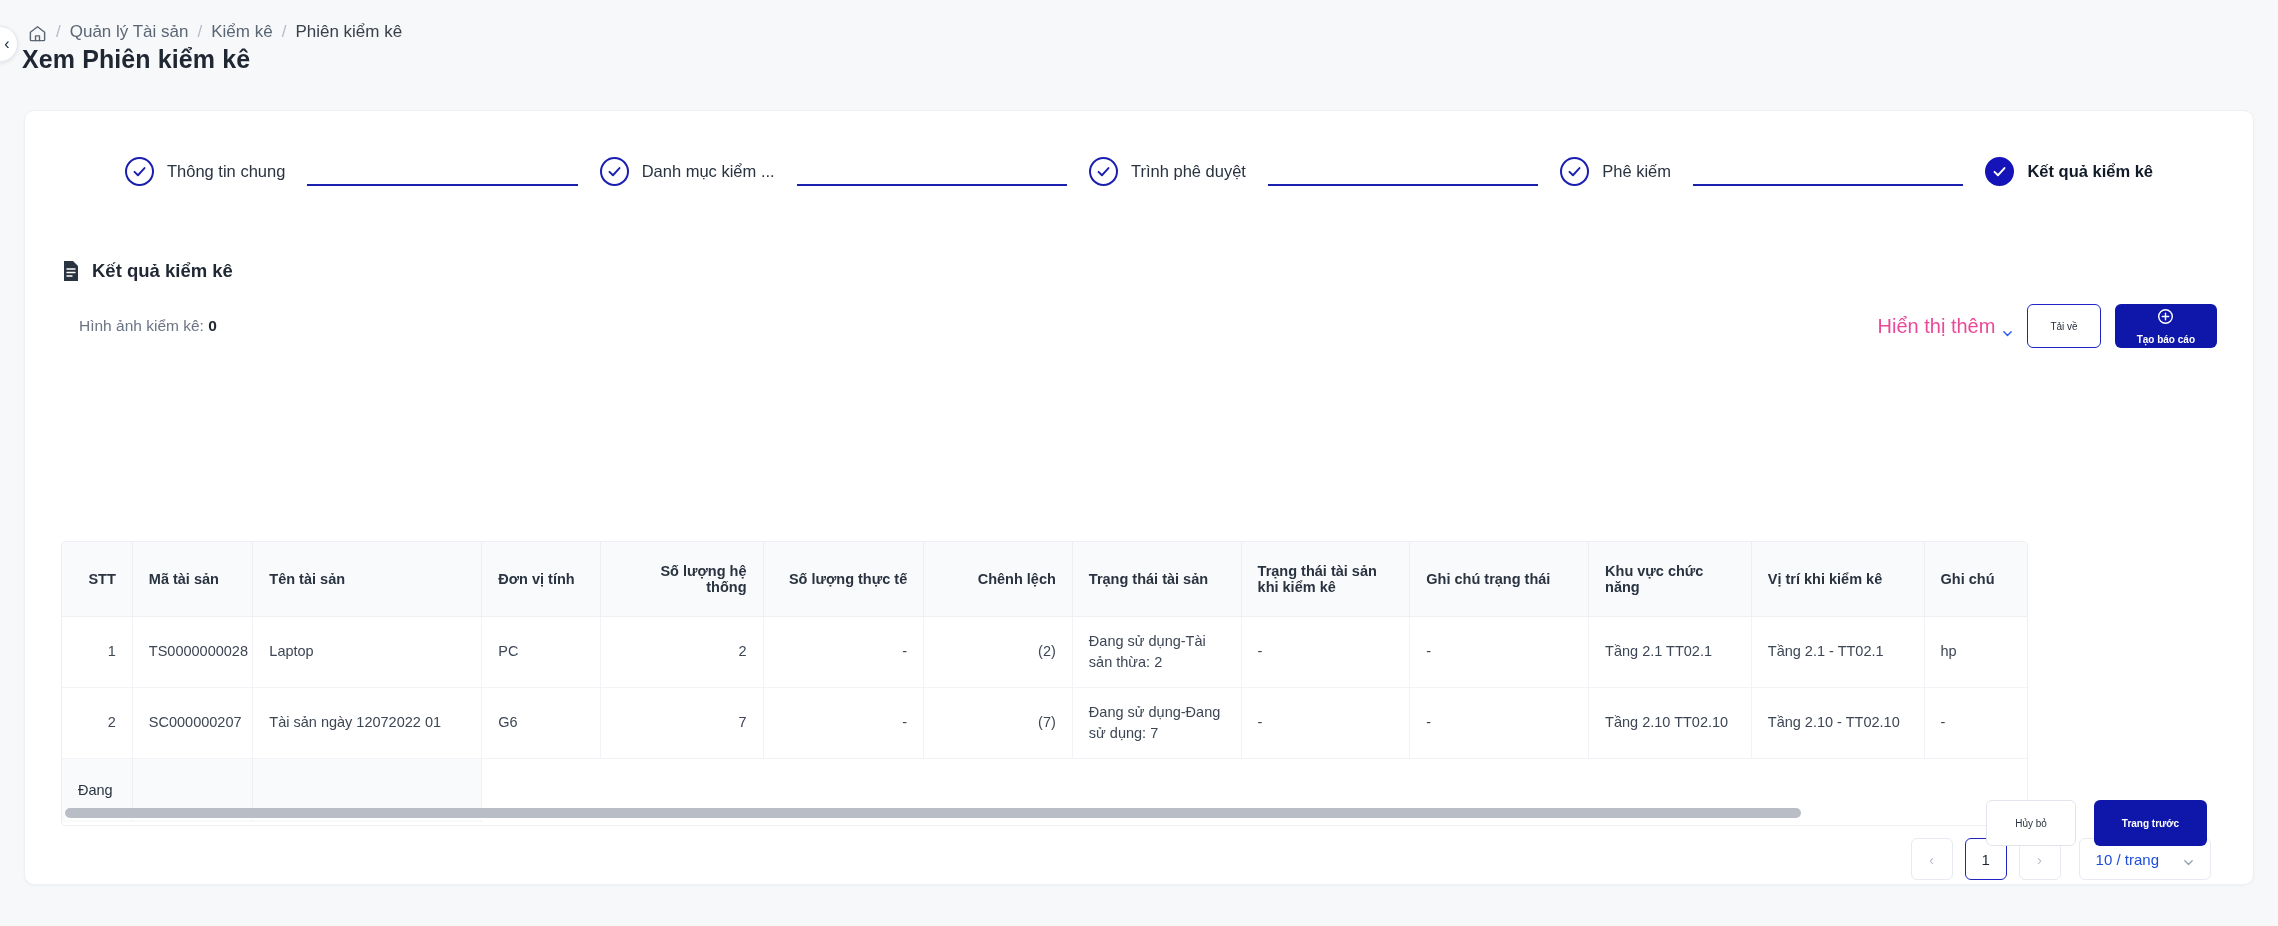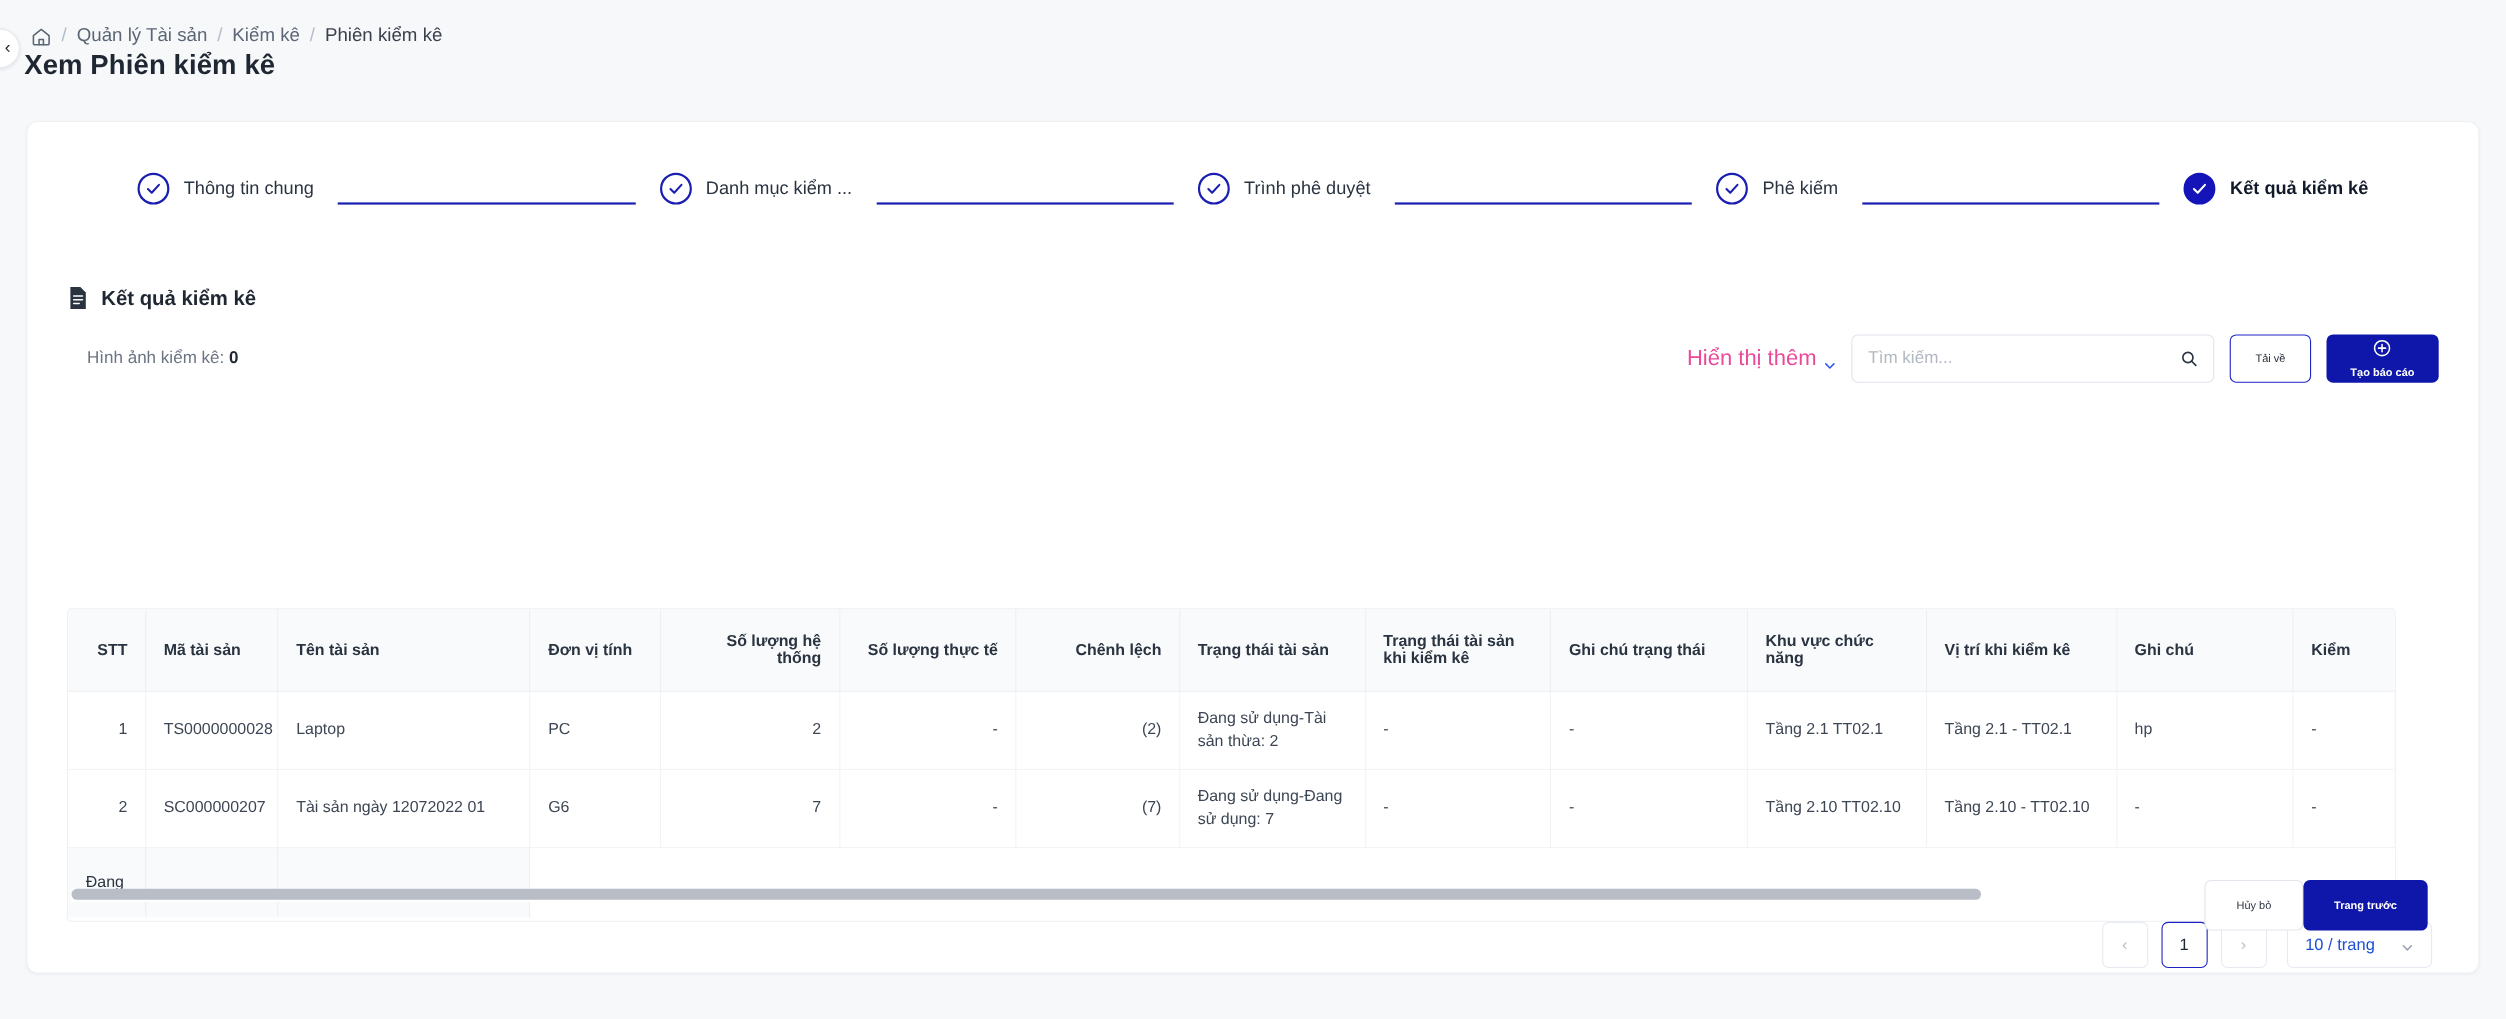--- a/index.html
+++ b/index.html
@@ -103,22 +103,22 @@
     height: 44px; border-radius: 6px; font-size: 10px; cursor: pointer;
     display: flex; align-items: center; justify-content: center; gap: 9px;
     font-family: "Liberation Sans", sans-serif; white-space: nowrap;
   }
   .btn-outline { border: 1.5px solid #1e24c4; background: #fff; color: #1f2733; padding: 0 22px; }
   .btn-primary { border: none; background: #0f17ab; color: #fff; padding: 0 22px; font-weight: 600; flex-direction: column; }
   .plus-icon { width: 17px; height: 17px; }
 
   
   .table-area {
-    position: absolute; left: 36px; top: 442px;
-    width: 2117px; height: 285px;
+    position: absolute; left: 36px; top: 430px;
+    width: 1967px; height: 285px;
     border: 1px solid #edeff3; border-radius: 4px;
     overflow: hidden; background: #fff;
   }
   table { border-collapse: collapse; width: 2182px; table-layout: fixed; }
   thead th {
     background: #f8fafc; font-size: 14.5px; font-weight: 700; color: #2a3340;
     padding: 16px 16px; vertical-align: middle; height: 74px;
     border-right: 1px solid #edeff3; border-bottom: 1px solid #edeff3;
     text-align: left;
   }
@@ -173,21 +173,21 @@
   .pg-btn.current { border: 1.5px solid #1e24c4; color: #1f2733; }
   .pg-size {
     height: 42px; border: 1px solid #e7eaf0; border-radius: 6px; background: #fff;
     display: flex; align-items: center; gap: 24px; padding: 0 16px;
     font-size: 15px; color: #1d4ed8; cursor: pointer; margin-left: 6px;
   }
 
   
   .footer-actions {
     position: absolute; right: 46px; bottom: 38px;
-    display: flex; align-items: center; gap: 0;
+    display: flex; align-items: center; gap: 18px;
   }
   .btn-cancel { border: 1px solid #e2e5ec; background: #fff; color: #2a3340; padding: 0 28px; height: 46px; }
   .btn-prev { border: none; background: #0f17ab; color: #fff; padding: 0 28px; height: 46px; font-weight: 600; }
 </style>
 </head>
 <body>
 
 <div class="collapse-handle">
   <span>‹</span>
 </div>
@@ -277,29 +277,20 @@
 
       <div class="show-more">
         <span>Hiển thị thêm</span>
         <span class="chev">
           <svg viewBox="0 0 12 12" fill="none" stroke="#2f5cf5" stroke-width="1.6" stroke-linecap="round" stroke-linejoin="round">
               <path d="M2 4.2L6 8.2l4-4"></path>
             </svg>
         </span>
       </div>
 
-      <div class="search-wrap">
-        <input type="text" placeholder="Tìm kiếm..." style="">
-        <span class="search-icon">
-          <svg viewBox="0 0 16 16" fill="none" stroke="#2a3340" stroke-width="1.5" stroke-linecap="round">
-              <circle cx="7" cy="7" r="4.6"></circle>
-              <path d="M10.4 10.4L14.2 14.2"></path>
-            </svg>
-        </span>
-      </div>
 
       <button class="btn btn-outline">Tải về</button>
 
       <button class="btn btn-primary">
         <span class="plus-icon">
           <svg viewBox="0 0 18 18" fill="none" stroke="#ffffff" stroke-width="1.5" stroke-linecap="round">
               <circle cx="9" cy="9" r="7.2"></circle>
               <path d="M9 5.6v6.8M5.6 9h6.8"></path>
             </svg>
         </span>

